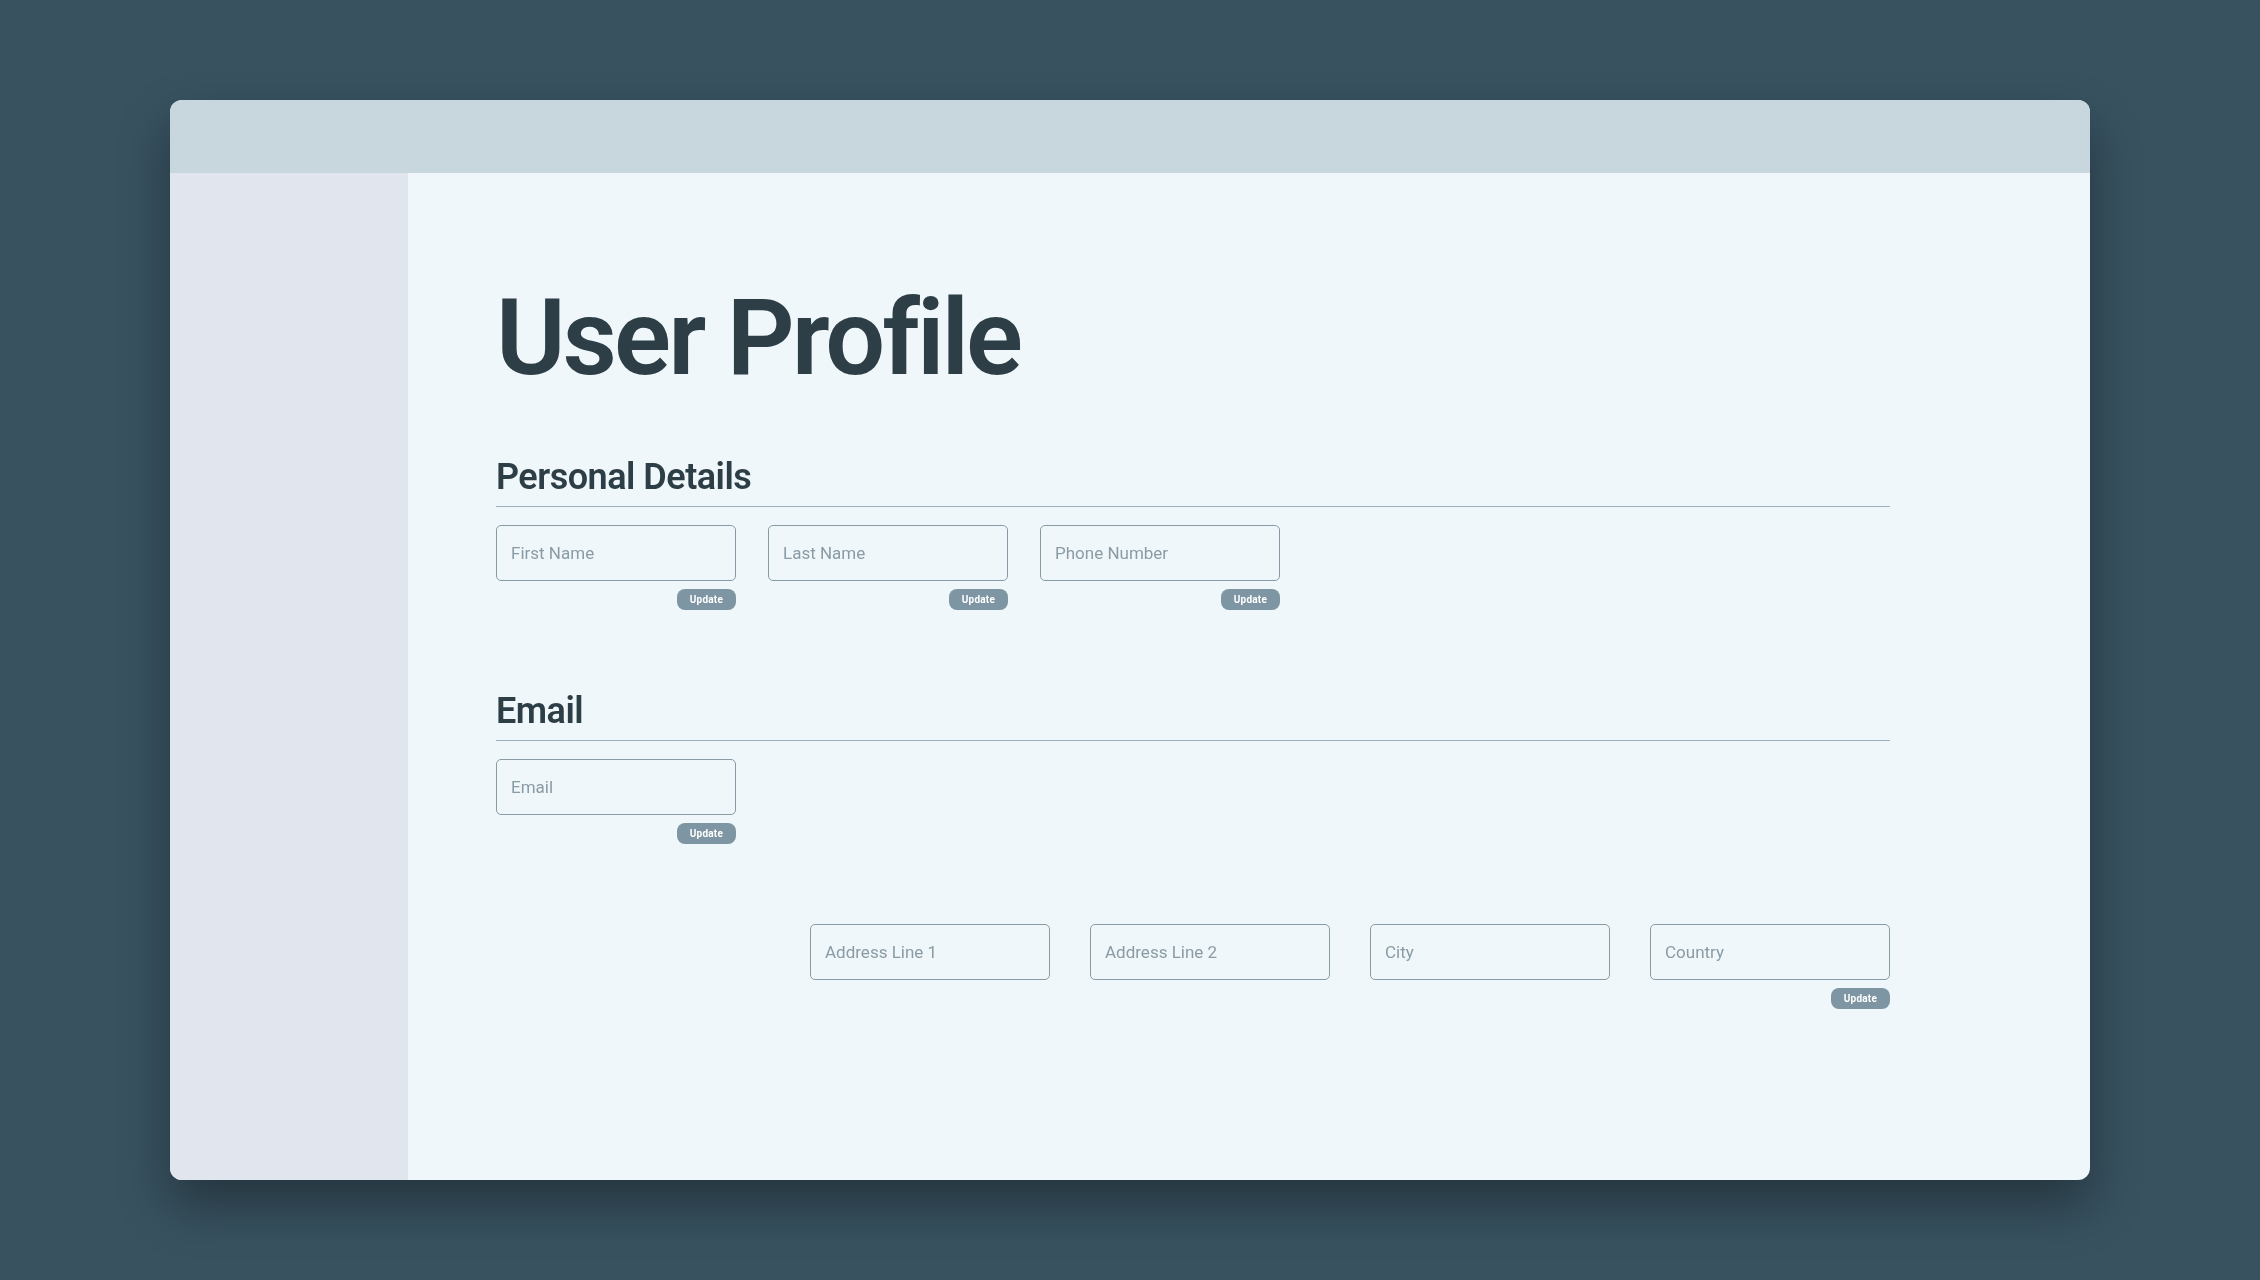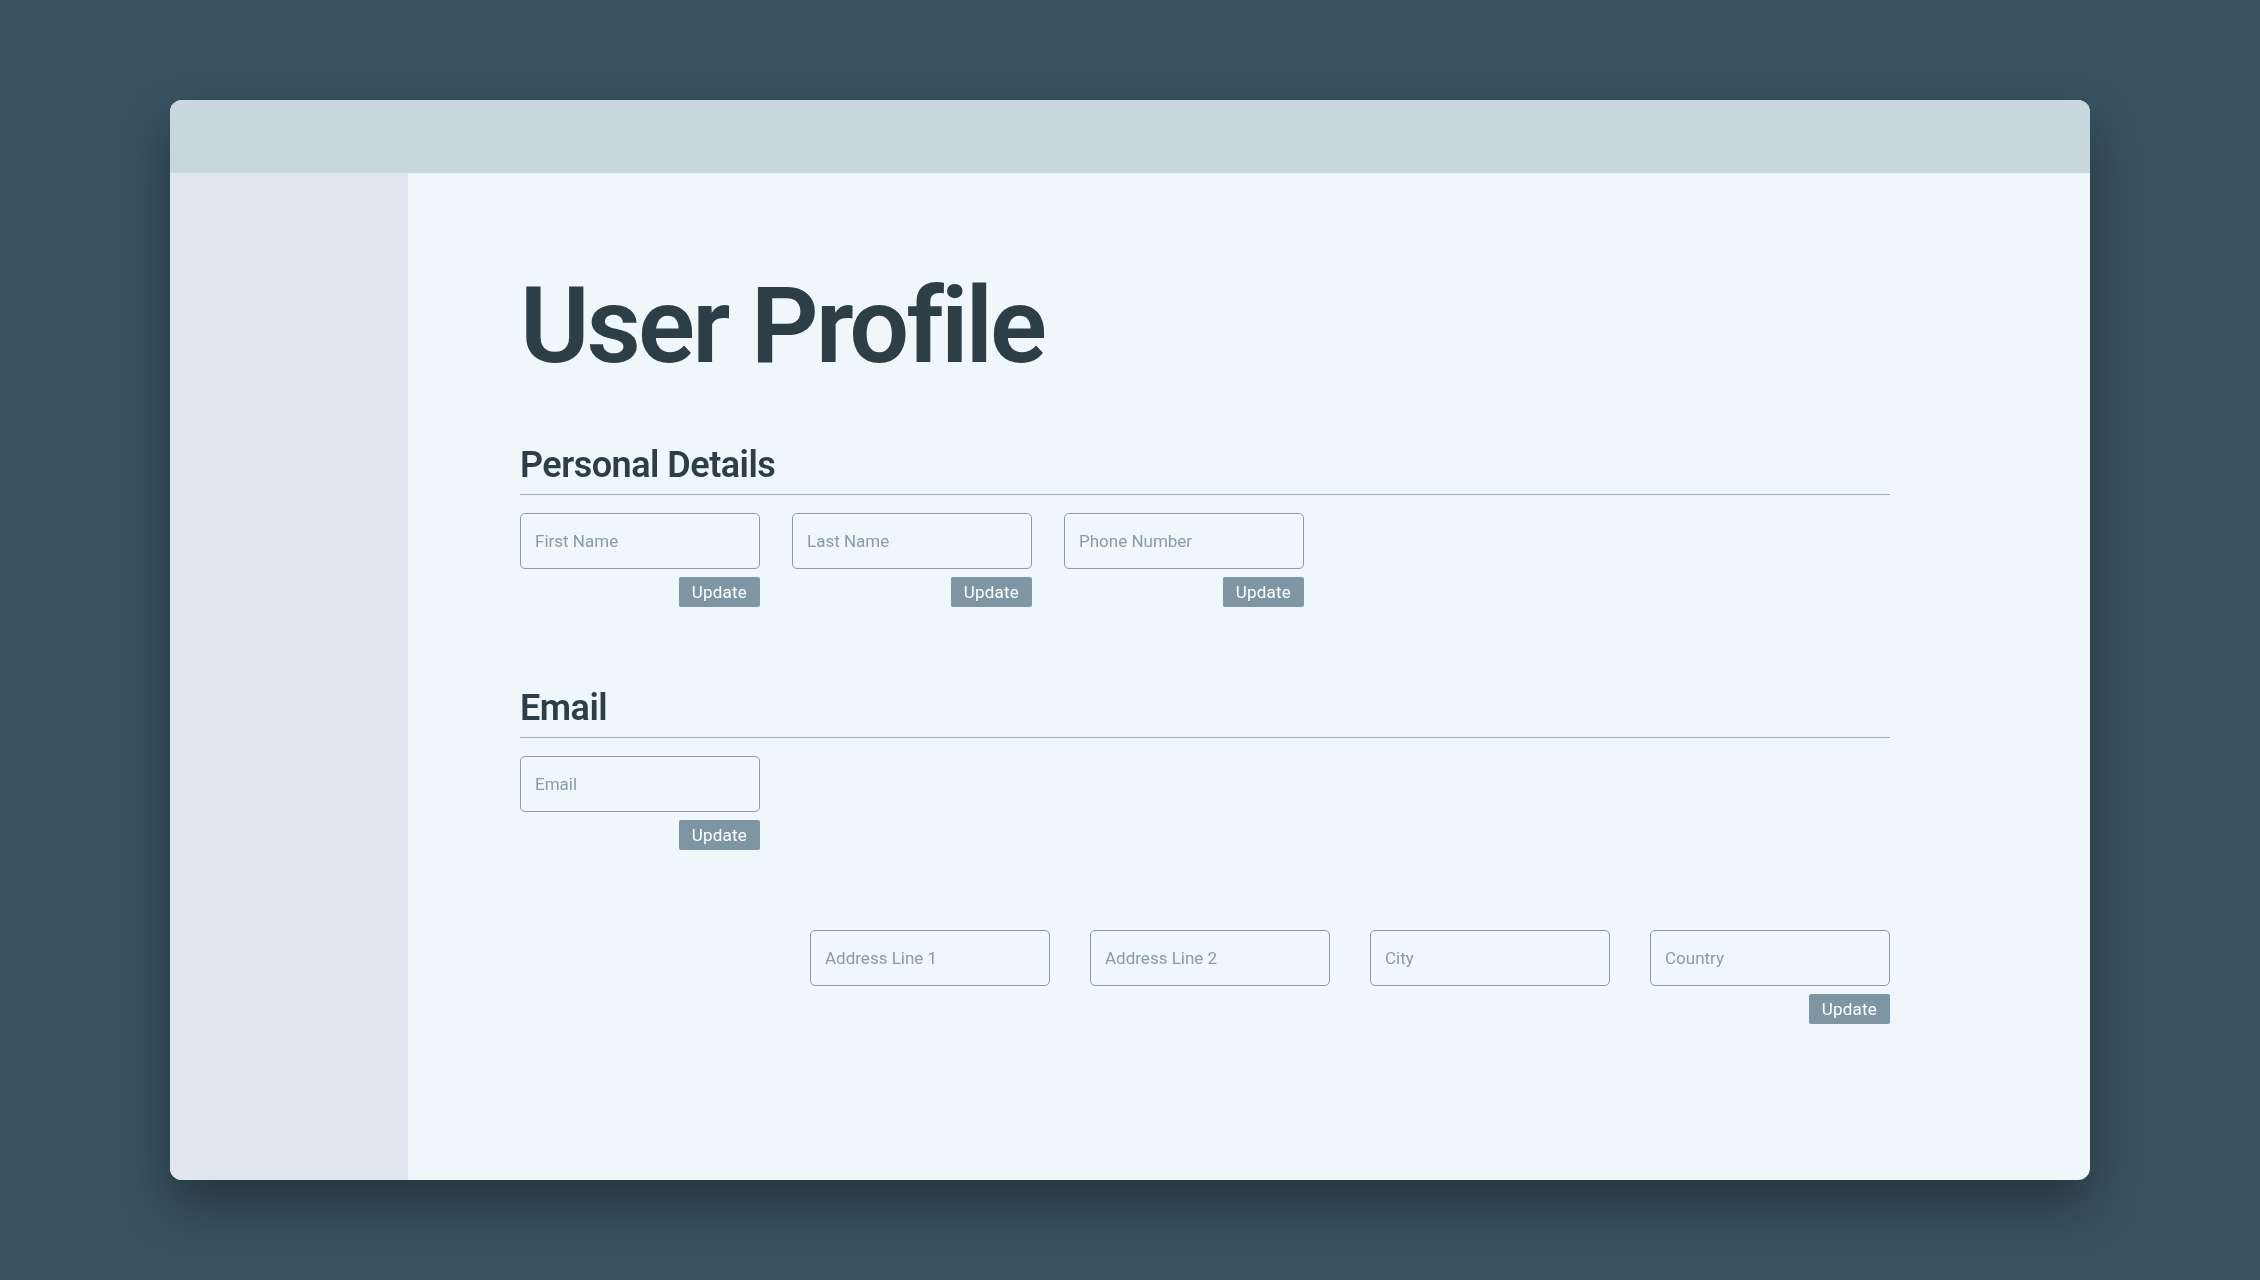--- a/index.html
+++ b/index.html
@@ -43,22 +43,23 @@
     }
     
     .sidebar {
       width: 238px;
       background-color: #e1e5ee;
       flex-shrink: 0;
     }
     
     .main-content {
       flex: 1;
-      padding: 100px 200px 60px 112px;
+      padding: 100px 200px 60px 88px;
       overflow-y: auto;
+      margin-top: 12px;
     }
     
     .page-title {
       font-size: 106px;
       font-weight: 600;
       color: #2d3e47;
       letter-spacing: -3px;
       margin-bottom: 65px;
       line-height: 1;
     }
@@ -115,24 +116,24 @@
     }
     
     .text-input::placeholder {
       color: #8a9ba5;
     }
     
     .update-button {
       background-color: #7e96a3;
       color: #ffffff;
       border: none;
-      border-radius: 2px;
+      border-radius: 8px;
       padding: 5px 13px;
-      font-size: 17px;
-      font-weight: 400;
+      font-size: 10px;
+      font-weight: 700;
       cursor: pointer;
       font-family: inherit;
       letter-spacing: 0.2px;
     }
   </style>
 </head>
 <body>
 
 <div class="app-window">
   <div class="titlebar"></div>

